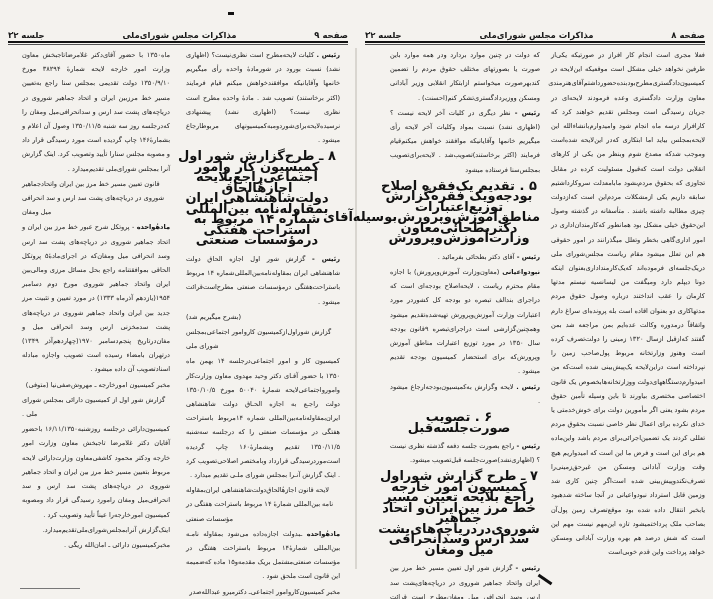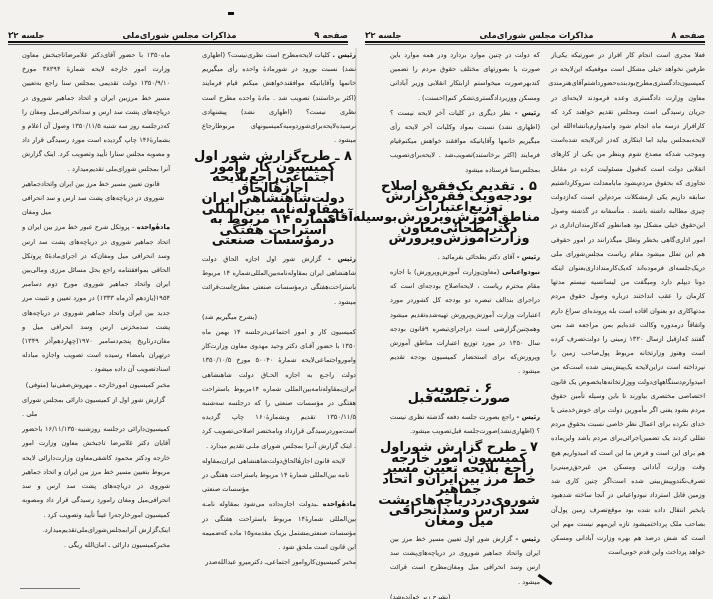--- a/index.html
+++ b/index.html
@@ -26,21 +26,21 @@
   .col {
     position:absolute; top:48px; direction:rtl; text-align:justify;
     font-size:6.6px; line-height:14.2px; color:#222;
   }
   .col p { margin:0 0 1px 12px; }
   .col .heading {
     font-weight:bold; text-align:center; font-size:13px; line-height:10.5px; margin:4px 0 6px 0; color:#111;
   }
   .col .center { text-align:left; }
   .col .speaker { font-weight:bold; color:#111; }
-  .left .col.c1 { right:0; width:166px; }
+  .left .col.c1 { right:16px; width:166px; }
   .left .col.c2 { right:186px; width:160px; }
   .right .col.c1 { right:8px; width:166px; }
   .right .col.c2 { right:173px; width:162px; }
   .gutter {
     position:absolute; top:48px; bottom:30px; left:355px; width:2px; background:#d9d6d0;
   }
   .mark {
     position:absolute; width:16px; height:3px; background:#111; transform:rotate(35deg);
   }
   .bottom-line {
@@ -61,20 +61,21 @@
       <span>جلسه ۳۲</span>
     </div>
     <div class="header-rule"></div>
     <div class="header-rule thin"></div>
 
     <div class="col c1">
         <p><span class="speaker">رئیس .</span> <span>کلیات لایحه‌مطرح است نظری‌نیست؟ (اظهاری نشد) نسبت بورود در شورمادهٔ واحده رأی میگیریم خانمها وآقایانیکه موافقندخواهش میکنم قیام فرمایند (اکثر برخاستند) تصویب شد . مادهٔ واحده مطرح است نظری نیست؟ (اظهاری نشد) پیشنهادی نرسیده‌لایحه‌برای‌شوردومبه‌کمیسیونهای مربوطارجاع میشود .</span></p>
         <p class="heading">۸ ـ طرح‌گزارش شور اول کمیسیون کار وامور اجتماعی‌راجع‌بلایحه اجازهٔالحاق دولت‌شاهنشاهی ایران بمقاوله‌نامه بین‌المللی شماره ۱۴ مربوط به استراحت هفتگی درمؤسسات صنعتی</p>
         <p><span class="speaker">رئیس -</span> <span>گزارش شور اول اجازه الحاق دولت شاهنشاهی ایران بمقاوله‌نامه‌بین‌المللی‌شماره ۱۴ مربوط باستراحت‌هفتگی درمؤسسات صنعتی مطرح‌است‌قرائت میشود .</span></p>
         <p class="center">(بشرح میگیریم شد)</p>
+        <p class="center">گزارش شوراول‌ازکمیسیون کاروامور اجتماعی‌بمجلس شورای ملی</p>
         <p><span>کمیسیون کار و امور اجتماعی‌درجلسه ۱۴ بهمن ماه ۱۳۵۰ با حضور آقـای دکتر وحید مهدوی معاون وزارت‌کار وامورواجتماعی‌لایحه شمارهٔ ۵۰۰۴۰ مورخ ۱۳۵۰/۱۰/۵ دولت راجـع به اجازه الحـاق دولت شاهنشاهی ایران‌بمقاوله‌نامه‌بین‌المللی شماره ۱۴مربوط باستراحت هفتگی در مؤسسات صنعتی را که درجلسه سه‌شنبه ۱۳۵۰/۱۱/۵ تقدیم وبشمارهٔ۱۶۰ چاپ گردیده است‌موردرسیدگی قرارداد وبامختصر اصلاحی‌تصویب کرد . اینک گزارش آنـرا بمجلس شورای ملـی تقدیم میدارد .</span></p>
         <p class="center">لایحه قانون اجازهٔالحاق‌دولت‌شاهنشاهی ایران‌بمقاوله نامه بین‌المللی شمارهٔ ۱۴ مربوط باستراحت هفتگی در مؤسسات صنعتی</p>
         <p><span class="speaker">مادهٔواحده</span> <span>ـبدولت اجازه‌داده می‌شود بمقاوله نامـه بین‌المللی شمارهٔ۱۴ مربوط باستراحت هفتگی در مؤسسات صنعتی‌مشتمل بریک مقدمه‌و۱۵ ماده که‌ضمیمه این قانون است ملحق شود .</span></p>
         <p><span>مخبر کمیسیون‌کاروامور اجتماعی‌ـ دکترمیرو عبدالله‌صدر</span></p>
       </div>
     <div class="col c2">
         <p><span>ماه۱۳۵۰ با حضور آقای‌دکتر غلامرضاتاجبخش معاون وزارت امور خارجه لایحه شمارهٔ ۳۸۲۹۴ مورخ ۱۳۵۰/۹/۱۰ دولت تقدیمی بمجلس سنا راجع به‌تعیین مسیر خط مرزبین ایران و اتحاد جماهیر شوروی در دریاچه‌های پشت سد ارس و سدانحرافی‌میل ومغان را که‌درجلسه روز سه شنبه ۱۳۵۰/۱۱/۵ وصول آن اعلام و بشمارهٔ۱۴۶ چاپ گردیده است مورد رسیدگی قرار داد و مصوبه مجلس سنارا تأیید وتصویب کرد. اینک گزارش آنرا بمجلس شورای‌ملی تقدیم‌میدارد .</span></p>
         <p class="center">قانون تعیین مسیر خط مرز بین ایران واتحادجماهیر شوروی در دریاچه‌های پشت سد ارس و سد انحرافی میل ومغان</p>
         <p><span class="speaker">مادهٔواحده</span> <span>- پروتکل شرح عبور خط مرز بین ایران و اتحاد جماهیر شوروی در دریاچه‌های پشت سد ارس وسد انحرافی میل ومغان‌که در اجرای‌مادهٔ۵ پروتکل الحاقی بموافقتنامه راجع بحل مسائل مرزی ومالی‌بین ایران واتحاد جماهیر شوروی مورخ دوم دسامبر ۱۹۵۴(یازدهم آذرماه ۱۳۳۳) در مورد تعیین و تثبیت مرز جدید بین ایران واتحاد جماهیر شوروی در دریاچه‌های پشت سدمخزنی ارس وسد انحرافی میل و مغان‌درتاریخ پنجم‌دسامبر ۱۹۷۰(چهاردهم‌آذر ۱۳۴۹) درتهران بامضاء رسیده است تصویب واجازه مبادله اسنادتصویب آن داده میشود .</span></p>
         <p><span>مخبر کمیسیون امورخارجه ـ مهروش‌صفی‌نیا (متوفی)</span></p>
@@ -99,20 +100,21 @@
 
     <div class="col c1">
         <p><span>فعلا مجری است انجام کار افراز در صورتیکه یکی‌از طرفین نخواهد خیلی مشکل است موقعیکه این‌لایحه در کمیسیون‌دادگستری‌مطرح‌بودبنده‌حضورداشتم‌آقای‌هنرمندی معاون وزارت دادگستری وعده فرمودند لایحه‌ای در جریان رسیدگی است ومجلس تقدیم خواهند کرد که کارافراز درسه ماه انجام شود وامیدوارم‌بانشاءالله این لایحه‌بمجلس بیاید اما ابتکاری که‌در این‌لایحه شده‌است وموجب شدکه مصدع شوم وبنظر من یکی از کارهای انقلابی دولت است که‌قبول مسئولیت کرده در مقابل تجاوزی که بحقوق مردم‌بشود مابامعدلت سروکارداشتیم سابقه داریم یکی ازمشکلات مردم‌این است که‌ازدولت چیزی مطالبه داشته باشند . متأسفانه در گذشته وصول این‌حقوق خیلی مشکل بود همانطور که‌کارمندان‌اداری در امور اداری‌گاهی بخطر وتعلل میگذرانند در امور حقوقی هم این تعلل میشود مقام ریاست مجلس‌شورای ملی دریک‌جلسه‌ای فرموده‌اند که‌یک‌کارمنداداری‌بعنوان اینکه دونا دیپلم دارد ومیگفت من لیسانسیه نیستم مدتها کارمان را عقب انداختند درباره وصول حقوق مردم مدتهاکاری دو بعنوان اقاده است بله پرونده‌ای سراغ دارم واتفاقاً درمدوره وکالت عده‌ایم بمن مراجعه شد بمن گفتند که‌ازقبل ازسال ۱۳۲۰ زمینی را دولت‌تصرف کرده است وهنوز وزارتخانه مربوط پول‌صاحب زمین را نپرداخته است دراین‌لایحه یک‌پیش‌بینی شده است‌که من امیدوارم‌دستگاههای‌دولت ووزارتخانه‌هابخصوص یک قانون اختصاصی مختصری بیاورند تا باین وسیله تأمین حقوق مردم بشود یعنی اگر مأمورین دولت برای خوش‌خدمتی یا خدای نکرده برای اعمال نظر خاصی نسبت بحقوق مردم تعللی کردند یک تضمین‌اجرائی‌برای مردم باشد واین‌ماده هم برای این است و فرض ما این است که امیدواریم هیچ وقت وزارت آبادانی ومسکن من غیرحق‌زمینی‌را تصرف‌نکندو‌پیش‌بینی شده است‌اگر چنین کاری شد وزمین قابل استرداد نبودواعیانی در آنجا ساخته شدهبود یابخبر انتقال داده شده بود موقع‌تصرف زمین پول‌آن بصاحب ملک پرداختمیشود تازه این‌مهم نیست مهم این است که شش درصد هم بهره وزارت آبادانی ومسکن خواهد پرداخت واین قدم خوبی‌است</span></p>
       </div>
     <div class="col c2">
         <p><span>که دولت در چنین موارد بردارد ودر همه موارد باین صورت یا بصورتهای مختلف حقوق مردم را تضمین کندبهرصورت میخواستم ازابتکار انقلابی وزیر آبادانی ومسکن ووزیردادگستری‌تشکر کنم(احسنت) .</span></p>
         <p><span class="speaker">رئیس -</span> <span>نظر دیگری در کلیات آخر لایحه نیست ؟ (اظهاری نشد) نسبت بمواد وکلیات آخر لایحه رأی میگیریم خانمها وآقایانیکه موافقند خواهش میکنم‌قیام فرمایند (اکثر برخاستند)تصویب‌شد . لایحه‌برای‌تصویب بمجلس‌سنا فرستاده میشود</span></p>
         <p class="heading">۵ . تقدیم یک‌فقره اصلاح بودجه‌ویک فقره‌گزارش توزیع‌اعتبارات مناطق‌آموزش‌وپرورش‌بوسیله‌آقای دکتربطحائی‌معاون وزارت‌آموزش‌وپرورش</p>
         <p><span class="speaker">رئیس -</span> <span>آقای دکتر بطحائی بفرمائید .</span></p>
         <p><span class="speaker">نبودواعیانی</span> <span>(معاون‌وزارت آموزش‌وپرورش) با اجازه مقام محترم ریاست ، لایحه‌اصلاح بودجه‌ای است که دراجرای بندالف تبصره دو بودجه کل کشوردر مورد اعتبارات وزارت آموزش‌وپرورش تهیه‌شده‌تقدیم میشود وهمچنین‌گزارشی است دراجرای‌تبصره ۹قانون بودجه سال ۱۳۵۰ در مورد توزیع اعتبارات مناطق آموزش وپرورش‌که برای استحضار کمیسیون بودجه تقدیم میشود .</span></p>
+        <p><span class="speaker">رئیس .</span> <span>لایحه وگزارش به‌کمیسیون‌بودجه‌ارجاع میشود .</span></p>
         <p class="heading">۶ . تصویب صورت‌جلسه‌قبل</p>
         <p><span class="speaker">رئیس -</span> <span>راجع بصورت جلسه دفعه گذشته نظری نیست ؟ (اظهاری‌نشد)صورت‌جلسه قبل‌تصویب میشود.</span></p>
         <p class="heading">۷ ـ طرح گزارش شوراول کمیسیون امور خارجه راجع بلایحه تعیین مسیر خط مرز بین‌ایران‌و اتحاد جماهیر شوروی‌دردریاچه‌های‌پشت سد ارس وسدانحرافی میل ومغان</p>
         <p><span class="speaker">رئیس -</span> <span>گزارش شور اول تعیین مسیر خط مرز بین ایران واتحاد جماهیر شوروی در دریاچه‌های‌پشت سد ارس وسد انحرافی میل ومغان‌مطرح است قرائت میشود .</span></p>
         <p class="center">(بشرح زیر خوانده‌شد)</p>
         <p class="center">گزارش‌شوراول ازکمیسیون امورخارجه بمجلس شورای‌ملی</p>
         <p><span>کمیسیون امور خارجه‌درجلسه‌روز شنبه ۱۶ بهمن</span></p>
       </div>
 
     <div class="mark" style="left:180px; top:578px;"></div>

